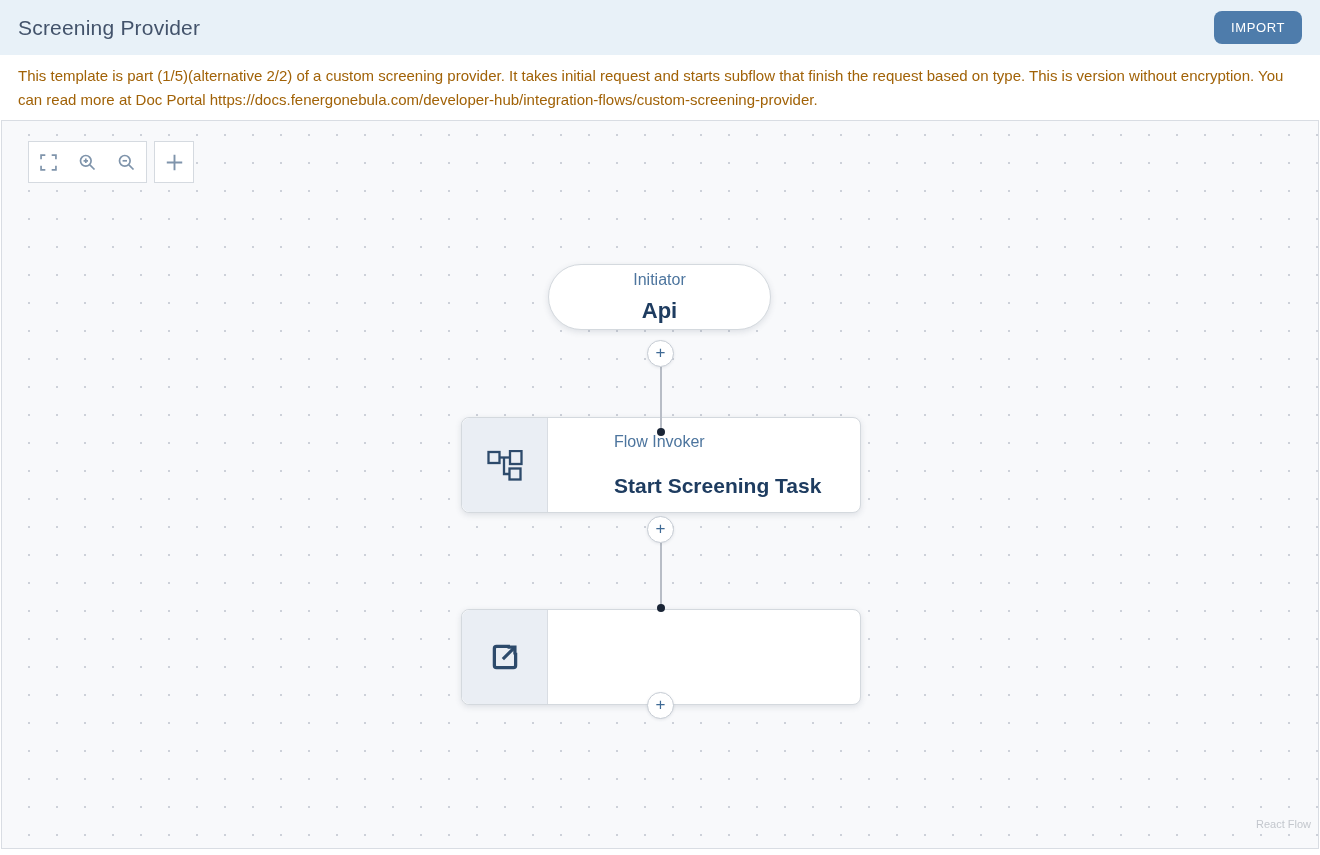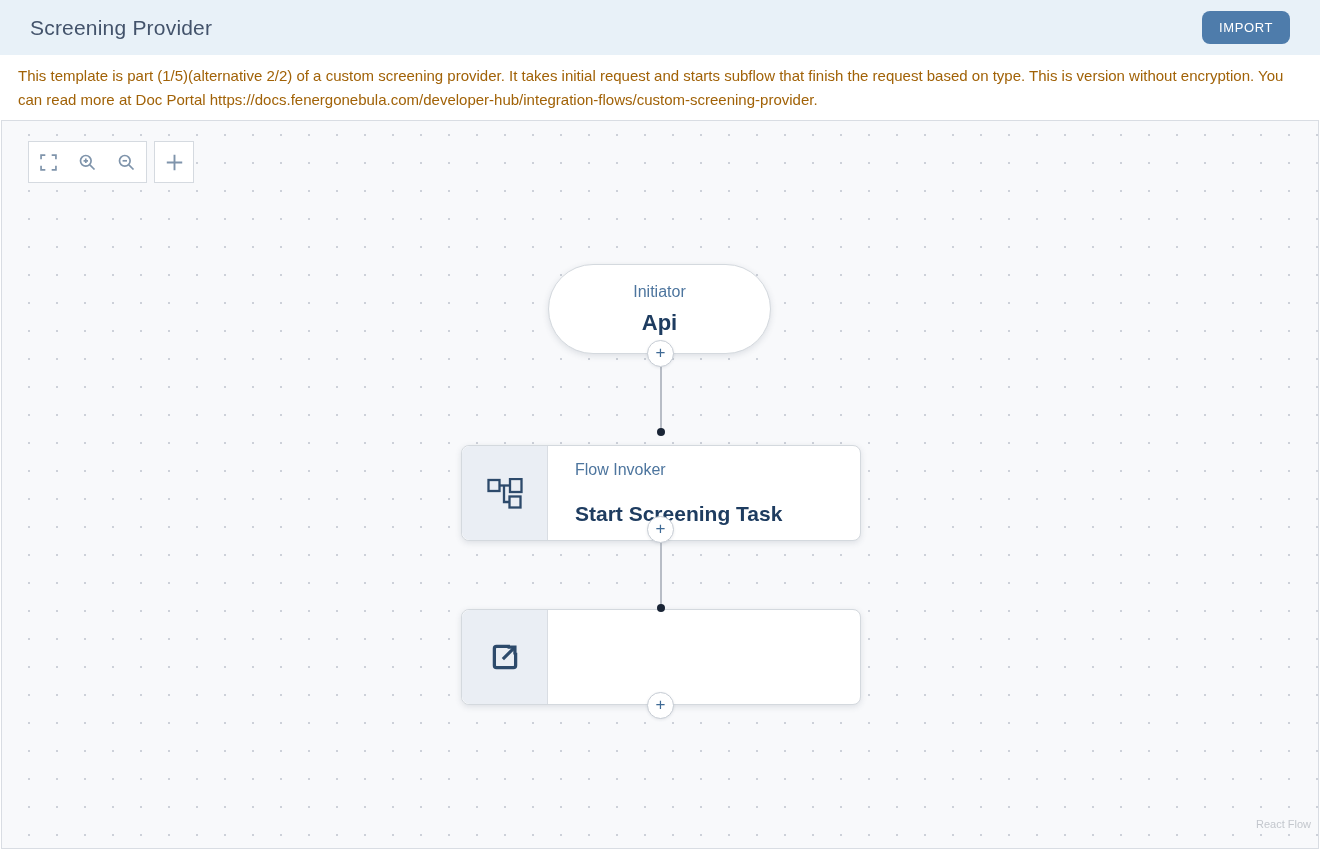--- a/index.html
+++ b/index.html
@@ -6,21 +6,21 @@
   html,body { margin:0; padding:0; }
   body {
     width:1320px; height:855px; overflow:hidden; position:relative;
     font-family:"Liberation Sans", sans-serif; background:#ffffff;
   }
 
   
   .header {
     height:55px; background:#e8f1f8;
     display:flex; align-items:center; justify-content:space-between;
-    padding:0 30px;
+    padding:0 18px;
   }
   .page-title {
     margin:0; font-size:21px; font-weight:500; color:#43536b; letter-spacing:.2px;
   }
   .import-btn {
     background:#4e7cab; color:#ffffff; border:none; border-radius:8px;
     font-family:inherit; font-size:13px; letter-spacing:.6px;
     padding:9px 17px; cursor:pointer;
   }
 
@@ -52,28 +52,28 @@
     cursor:pointer; padding:0;
   }
   .tool-icon { stroke:#7f94ab; fill:none; stroke-width:1.6; }
 
   
   .node {
     position:absolute; background:#ffffff; border:1px solid #d4d9de;
     box-shadow:0 2px 6px rgba(60,70,90,.14); cursor:pointer;
   }
   .node-pill {
-    left:546px; top:143px; width:223px; height:90px; border-radius:45px;
+    left:546px; top:143px; width:223px; height:66px; border-radius:45px;
     display:flex; flex-direction:column; align-items:center; justify-content:center;
   }
   .node-card {
     width:400px; height:96px; left:459px; border-radius:8px;
     display:flex; flex-direction:row; align-items:stretch;
   }
-  .node-card.flow-invoker { top:324px; }
+  .node-card.flow-invoker { top:296px;gap:39px; }
   .node-card.http-invoker { top:488px; }
   .node-icon-section {
     width:86px; flex:none; background:#eaeef4; border-right:1px solid #d9dde3;
     border-radius:8px 0 0 8px;
     display:flex; align-items:center; justify-content:center;
   }
   .node-body {
     flex:1; display:flex; flex-direction:column; justify-content:center;
     padding-left:27px;
   }

